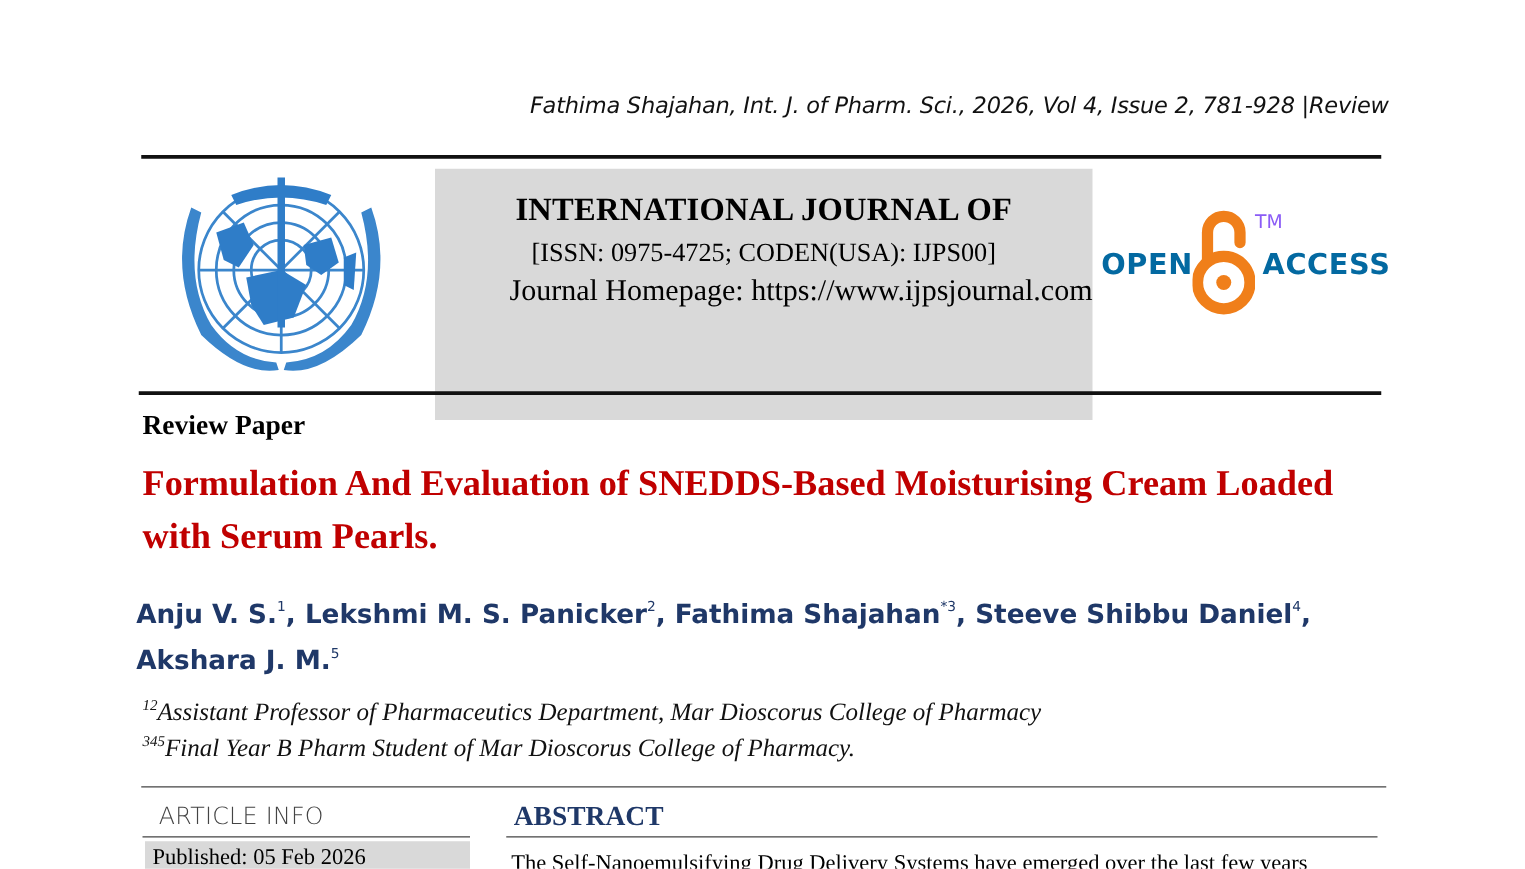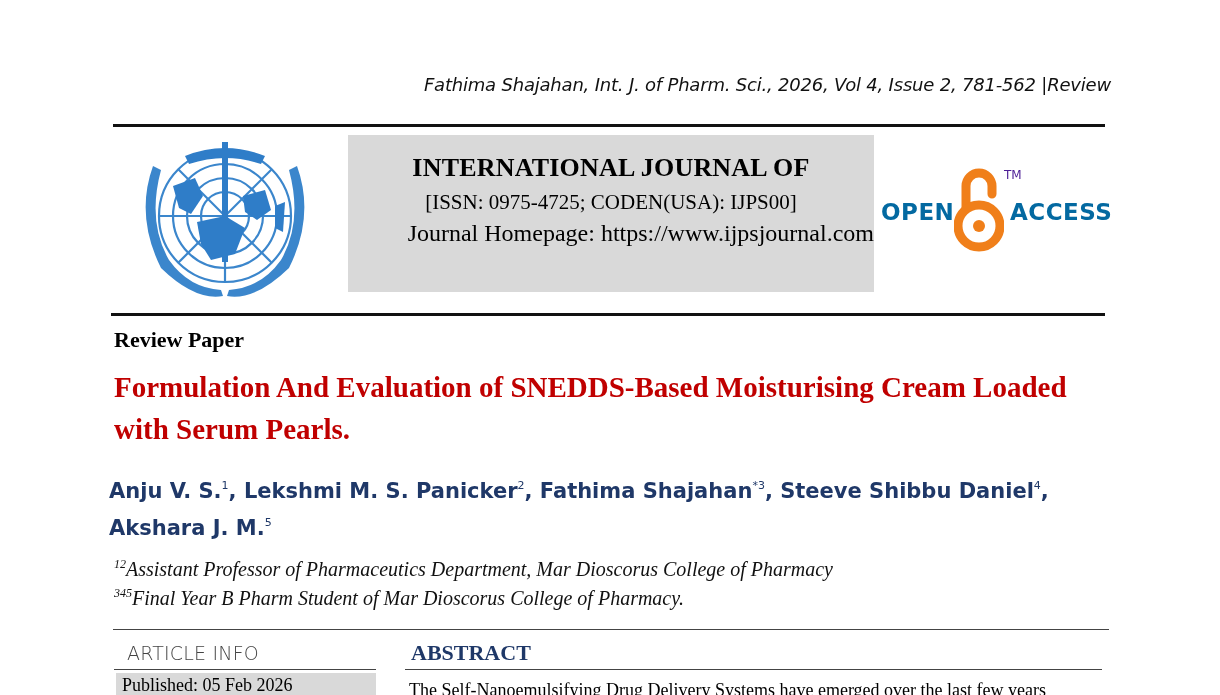--- a/index.html
+++ b/index.html
@@ -5,30 +5,30 @@
   html, body { margin: 0; padding: 0; background: #ffffff; }
   body { width: 1220px; height: 695px; overflow: hidden; position: relative; font-family: "Liberation Serif", serif; color: #000; }
 
   .running-head { position: absolute; top: 74px; right: 109px; font-family: "DejaVu Sans", sans-serif; font-style: italic; font-size: 18px; color: #111; letter-spacing: -0.2px; }
 
   .rule-top { position: absolute; left: 113px; top: 124px; width: 992px; height: 3px; background: #111; }
   .rule-bottom { position: absolute; left: 111px; top: 313px; width: 994px; height: 3px; background: #111; }
 
   .logo { position: absolute; left: 125px; top: 136px; width: 200px; height: 170px; }
 
-  .masthead { position: absolute; left: 348px; top: 135px; width: 526px; height: 157px; background: #d9d9d9; text-align: center; }
+  .masthead { position: absolute; left: 348px; top: 135px; width: 526px; height: 201px; background: #d9d9d9; text-align: center; }
   .masthead .jt { font-weight: bold; font-size: 26px; line-height: 38px; margin-top: 14px; letter-spacing: 0.2px; }
   .masthead .issn { font-size: 21px; line-height: 31px; }
   .masthead .home { font-size: 24px; line-height: 31px; text-align: right; }
 
   .oa { position: absolute; left: 878px; top: 160px; width: 232px; height: 100px; }
   .oa .open, .oa .access { position: absolute; top: 39px; font-family: "DejaVu Sans", sans-serif; font-weight: bold; font-size: 23px; color: #0369a1; letter-spacing: 0.5px; }
   .oa .open { left: 3px; }
   .oa .access { left: 132px; }
-  .oa .tm { position: absolute; left: 126px; top: 8px; font-family: "DejaVu Sans", sans-serif; font-size: 12px; color: #4c1d95; }
+  .oa .tm { position: absolute; left: 126px; top: 8px; font-family: "DejaVu Sans", sans-serif; font-size: 15px; color: #8b5cf6; }
   .oa svg { position: absolute; left: 76px; top: 4px; }
 
   .article-type { position: absolute; left: 114px; top: 327px; font-weight: bold; font-size: 22px; }
   .title { position: absolute; left: 114px; top: 366px; width: 990px; font-weight: bold; font-size: 29px; line-height: 42px; color: #c00000; }
 
   .authors { position: absolute; left: 109px; top: 470px; width: 990px; font-family: "DejaVu Sans", sans-serif; font-weight: bold; font-size: 21px; line-height: 32px; color: #1f3868; }
   .authors sup { font-size: 11px; font-weight: normal; vertical-align: 9px; }
 
   .affil { position: absolute; left: 114px; width: 1000px; font-style: italic; font-size: 20px; color: #111; }
   .affil sup { font-size: 12px; vertical-align: 8px; text-align: center; }
@@ -41,21 +41,21 @@
   .ai-rule { position: absolute; left: 114px; top: 669px; width: 262px; height: 1px; background: #444; }
   .published { position: absolute; left: 116px; top: 673px; width: 260px; height: 30px; background: #d9d9d9; font-size: 18px; line-height: 24px; padding-left: 6px; box-sizing: border-box; }
 
   .abs-heading { position: absolute; left: 411px; top: 640px; font-weight: bold; font-size: 22px; color: #1f3868; }
   .abs-rule { position: absolute; left: 405px; top: 669px; width: 697px; height: 1px; background: #444; }
   .abs-text { position: absolute; left: 409px; top: 680px; width: 700px; white-space: nowrap; font-size: 18px; }
 </style>
 </head>
 <body>
 
-<div class="running-head">Fathima Shajahan, Int. J. of Pharm. Sci., 2026, Vol 4, Issue 2, 781-562 |Review</div>
+<div class="running-head">Fathima Shajahan, Int. J. of Pharm. Sci., 2026, Vol 4, Issue 2, 781-928 |Review</div>
 
 <div class="rule-top"></div>
 
 <div class="logo">
   <svg width="200" height="170" viewBox="0 0 200 170">
     <g fill="none" stroke="#3b86cc" stroke-width="2.2">
       <circle cx="100" cy="80" r="66"></circle>
       <circle cx="100" cy="80" r="52"></circle>
       <circle cx="100" cy="80" r="38"></circle>
       <circle cx="100" cy="80" r="24"></circle>

